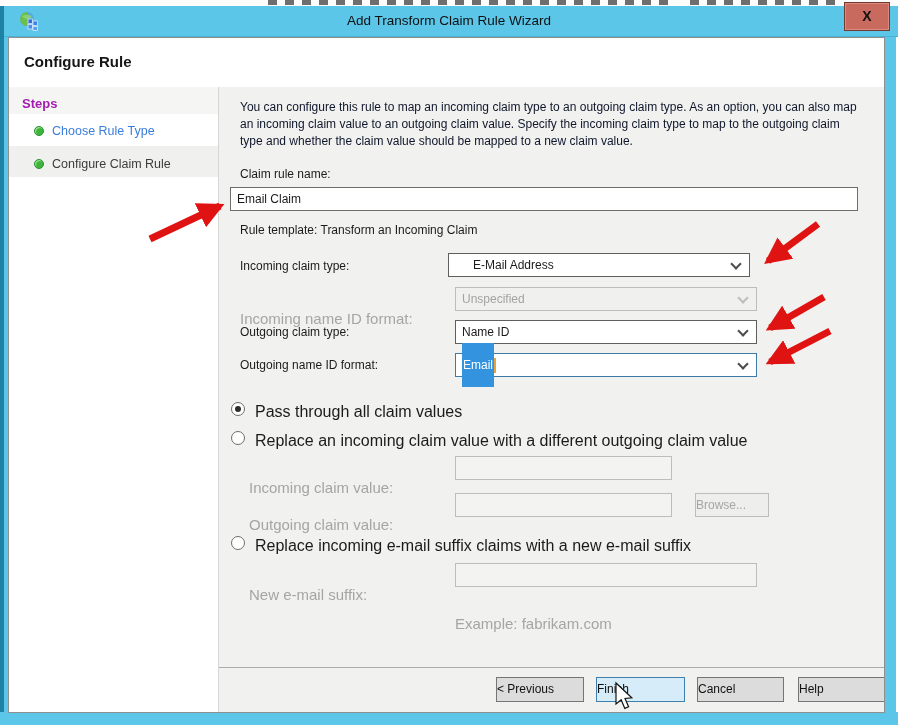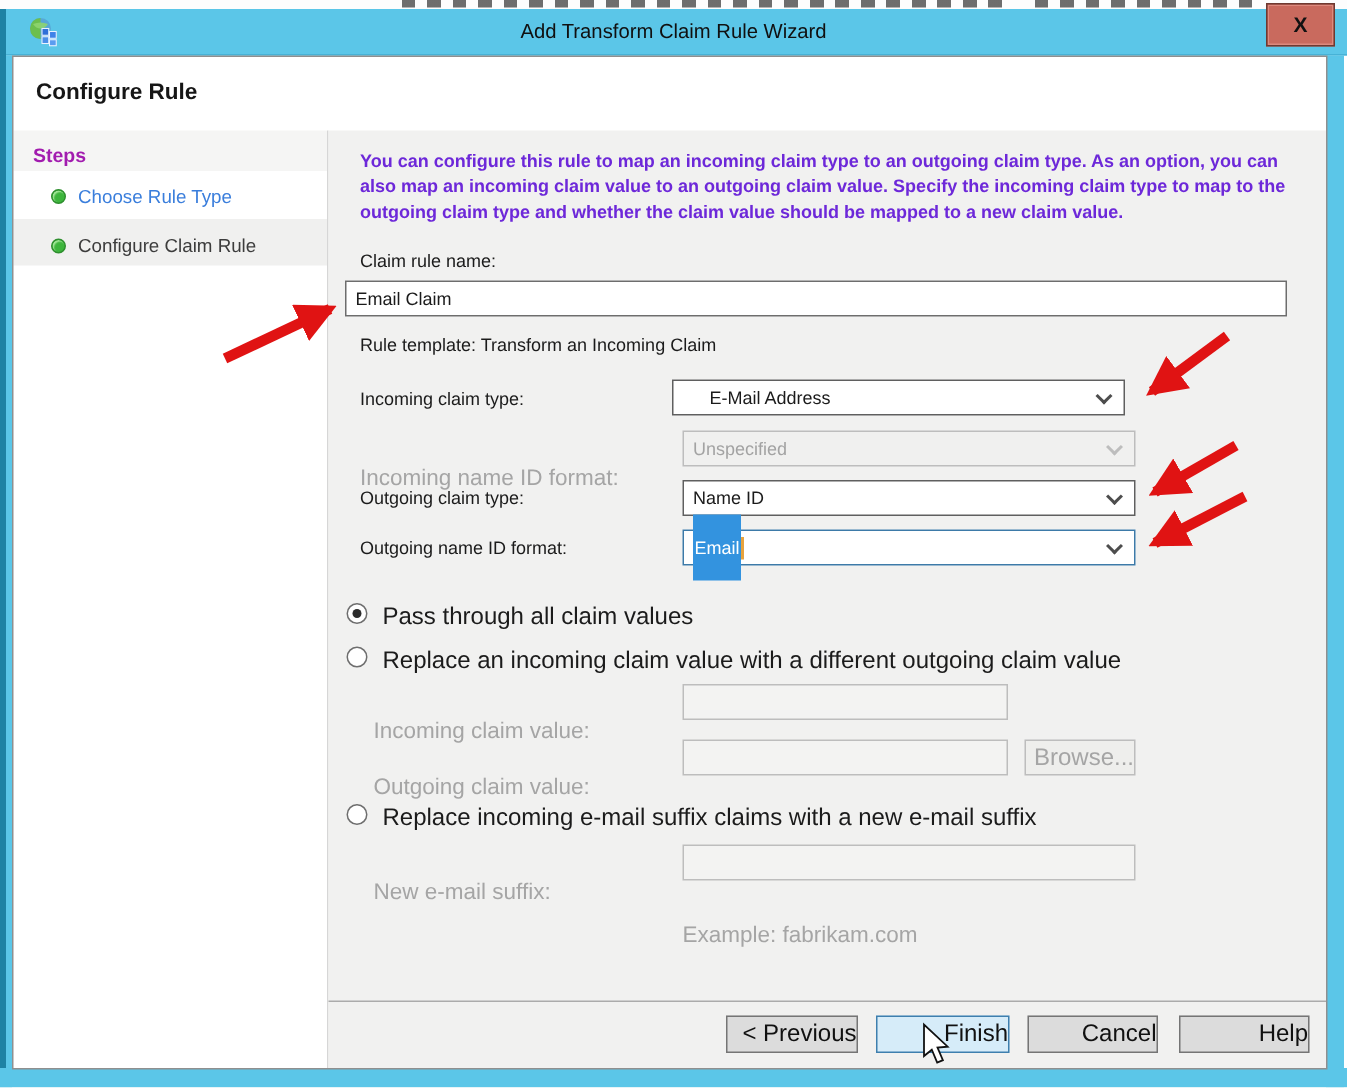--- a/index.html
+++ b/index.html
@@ -37,40 +37,40 @@
   .step-dot { position:absolute; left:13px; top:9px; width:10px; height:10px; border-radius:50%; background:#3db53c; border:1px solid #2e8f2e; box-shadow:inset 1px 1px 1px #a5e89a; }
   .step-label { position:absolute; left:31px; top:7px; font-size:12.5px; }
   .step-link { color:#3a7edc; }
   .step-current { color:#3c3c3c; }
 
   
   .content { position:absolute; left:219px; top:87px; width:665px; height:625px; background:#f1f1f0; }
   .abs { position:absolute; }
   .lbl { font-size:12px; color:#1b1b1b; }
   .dlbl { font-size:15px; color:#a5a5a5;margin-top:18px; }
-  .desc { left:240px; top:99px; width:618px; font-size:12px; line-height:17px; color:#6d28d9;font-weight:bold; }
+  .desc { left:240px; top:99px; width:618px; font-size:12px; line-height:17px; color:#0f172a; }
 
   .tinput { position:absolute; height:24px; background:#fff; border:1px solid #6d6d6d; font-family:"Liberation Sans",sans-serif; font-size:12px; color:#1b1b1b; padding:0 6px; }
   .tinput.disabled { background:#f3f3f2; border-color:#bdbdbd; }
 
   .combo { position:absolute; width:302px; height:24px; background:#fff; border:1px solid #5f5f5f; font-size:12px; color:#1b1b1b; line-height:22px; padding-left:6px; cursor:default; }
   .combo .chev { position:absolute; right:9px; top:6px; width:8px; height:8px; border-right:2px solid #4d4d4d; border-bottom:2px solid #4d4d4d; transform:rotate(45deg); }
   .combo.disabled { background:#f0f0ef; border-color:#bdbdbd; color:#a3a3a3; }
   .combo.disabled .chev { border-color:#bdbdbd; }
   .combo.focused { border-color:#3d7aa8; }
   .combo .sel { background:#3393df; color:#fff; padding:15px 1px; }
   .combo .caret { display:inline-block; width:2px; height:15px; background:#e8a33d; vertical-align:middle; margin-left:0; }
 
   .radio { position:absolute; width:14px; height:14px; border:1px solid #6e6e6e; border-radius:50%; background:#fff; }
   .radio.checked::after { content:""; position:absolute; left:3px; top:3px; width:6px; height:6px; border-radius:50%; background:#2c2c2c; }
   .radio-label { position:absolute; font-size:16px; color:#1b1b1b; }
 
   .sep { position:absolute; left:219px; top:667px; width:665px; height:1px; background:#ababab; }
 
-  .btn { position:absolute; height:25px; background:#dcdcdc; border:1px solid #757575; font-family:"Liberation Sans",sans-serif; font-size:16px; color:#111; text-align:right; line-height:23px; cursor:default; }
+  .btn { position:absolute; height:25px; background:#dcdcdc; border:1px solid #757575; font-family:"Liberation Sans",sans-serif; font-size:12px; color:#111; text-align:left; line-height:23px; cursor:default;margin-left:12px; }
   .btn.primary { background:#d6ecf9; border-color:#3e7fae; }
 
   .annotations { position:absolute; left:0; top:0; width:898px; height:725px; pointer-events:none; z-index:40; }
 </style>
 </head>
 <body>
 
 <div class="screen">
 
   <div class="bg-strip">

